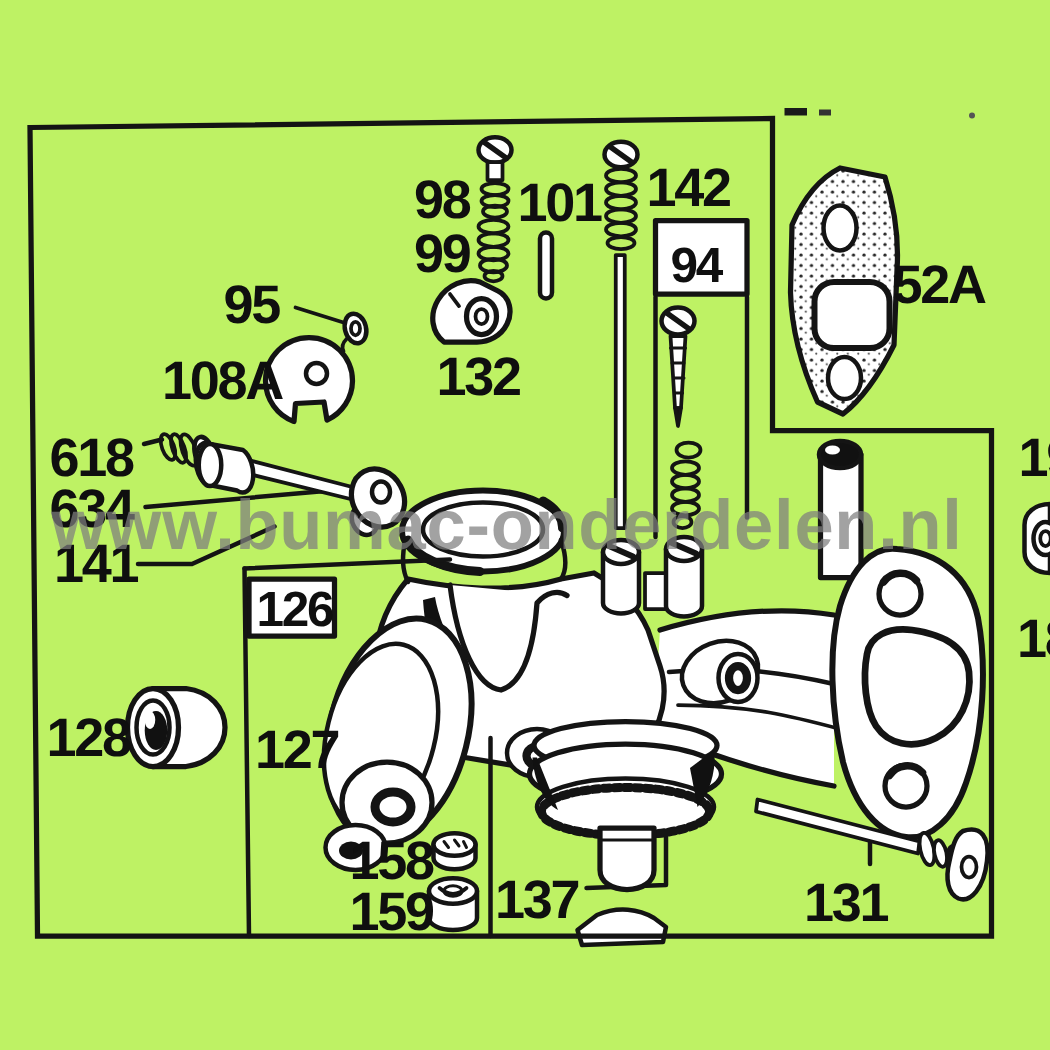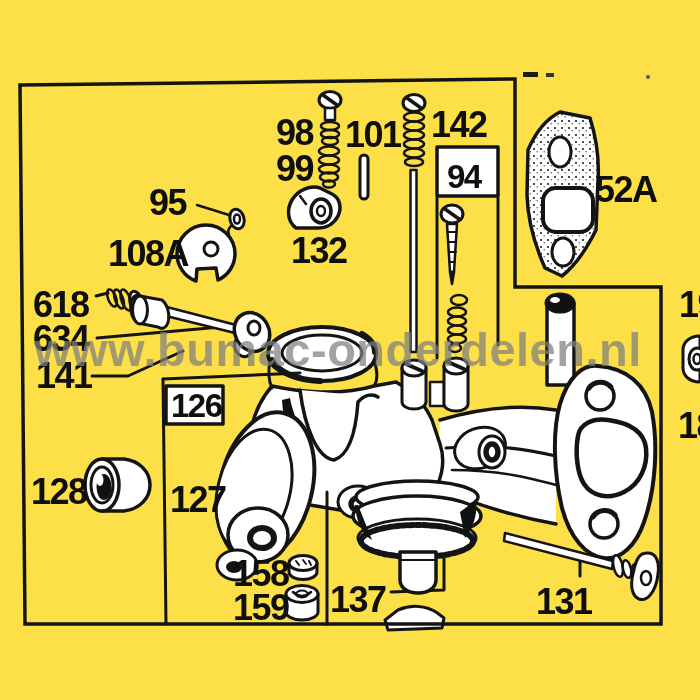--- a/index.html
+++ b/index.html
@@ -1,17 +1,17 @@
 <!DOCTYPE html>
 <html><head>
 <meta charset="utf-8">
 <style>
   html,body{margin:0;padding:0;background:#fff;}
   .stage{
-    position:relative;width:700px;height:700px;background:#fde047;
+    position:relative;width:700px;height:700px;background:#bef264;
     overflow:hidden;font-family:"Liberation Sans",sans-serif;
   }
   svg{position:absolute;left:0;top:0;}
   .art{stroke:#141414;stroke-linejoin:round;stroke-linecap:round;}
   .lbl{
     font-family:"Liberation Sans",sans-serif;font-weight:bold;
     font-size:36px;letter-spacing:-1.5px;fill:#0f0f0f;
   }
   .lbl-sm{font-size:33px;}
   .watermark{

